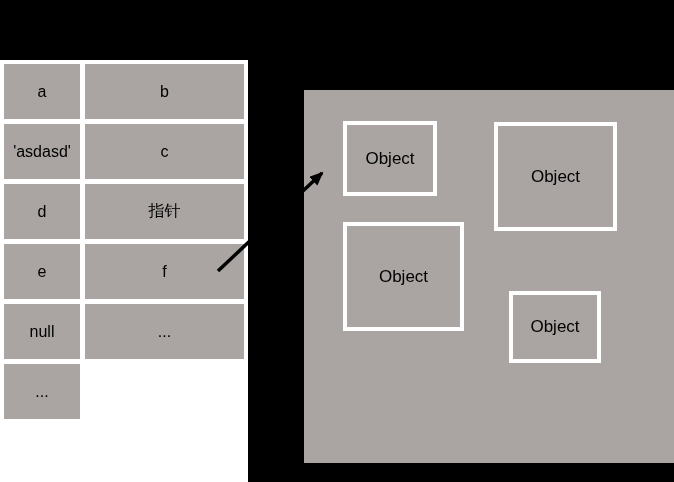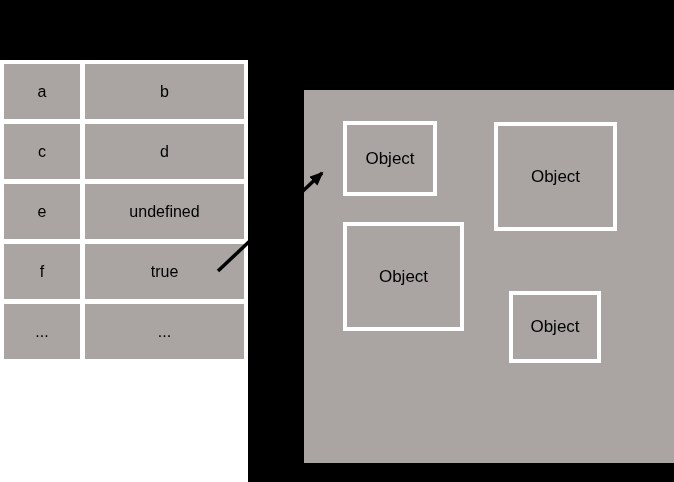--- a/index.html
+++ b/index.html
@@ -79,30 +79,31 @@
 </style>
 </head>
 <body>
 
 <div id="canvas">
 
   <div class="stack-table">
     <div class="cell">a</div>
 
     <div class="cell">b</div>
+    <div class="cell">'asdasd'</div>
 
     <div class="cell">c</div>
 
     <div class="cell">d</div>
+    <div class="cell">指针</div>
 
     <div class="cell">e</div>
-    <div class="cell">undefined</div>
 
     <div class="cell">f</div>
-    <div class="cell">true</div>
+    <div class="cell">null</div>
 
     <div class="cell">...</div>
     <div class="cell">...</div>
   </div>
 
   <div class="heap-area">
     <div class="object-box obj-0">
       <span>Object</span>
     </div>
     <div class="object-box obj-1">

